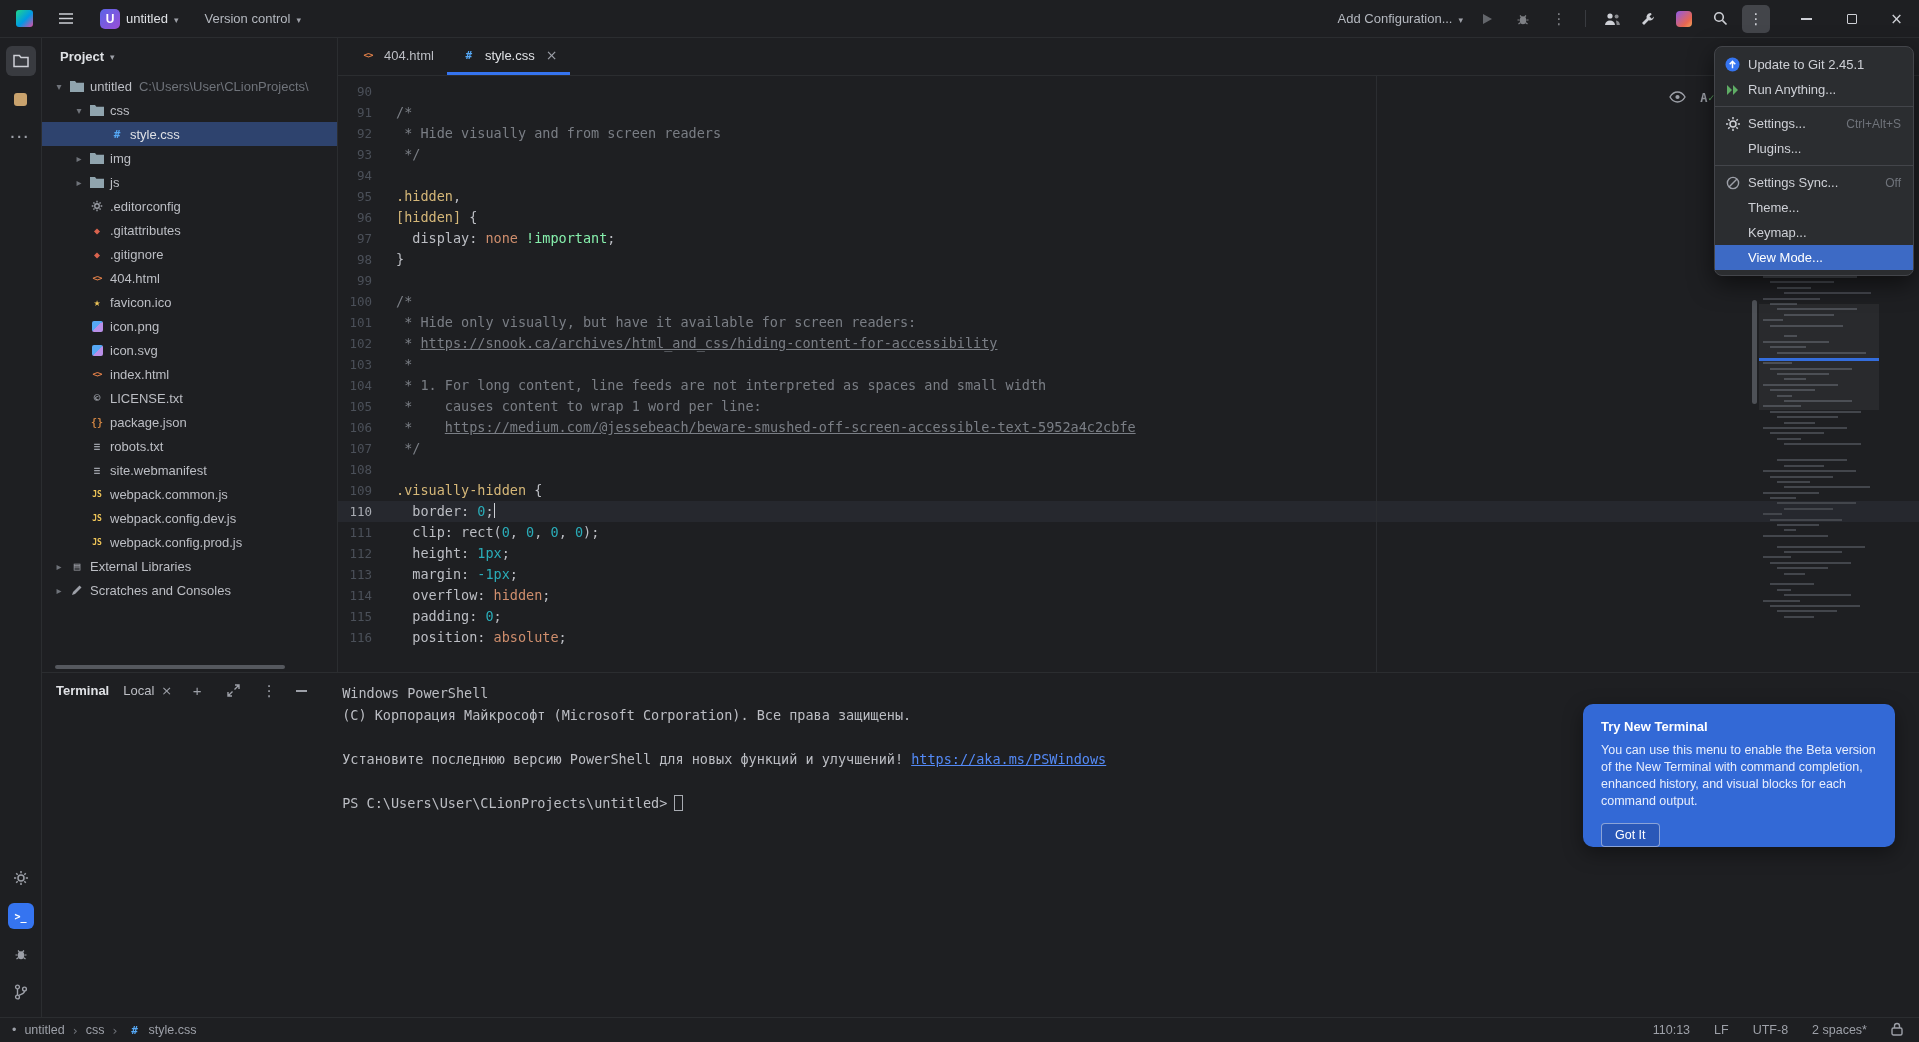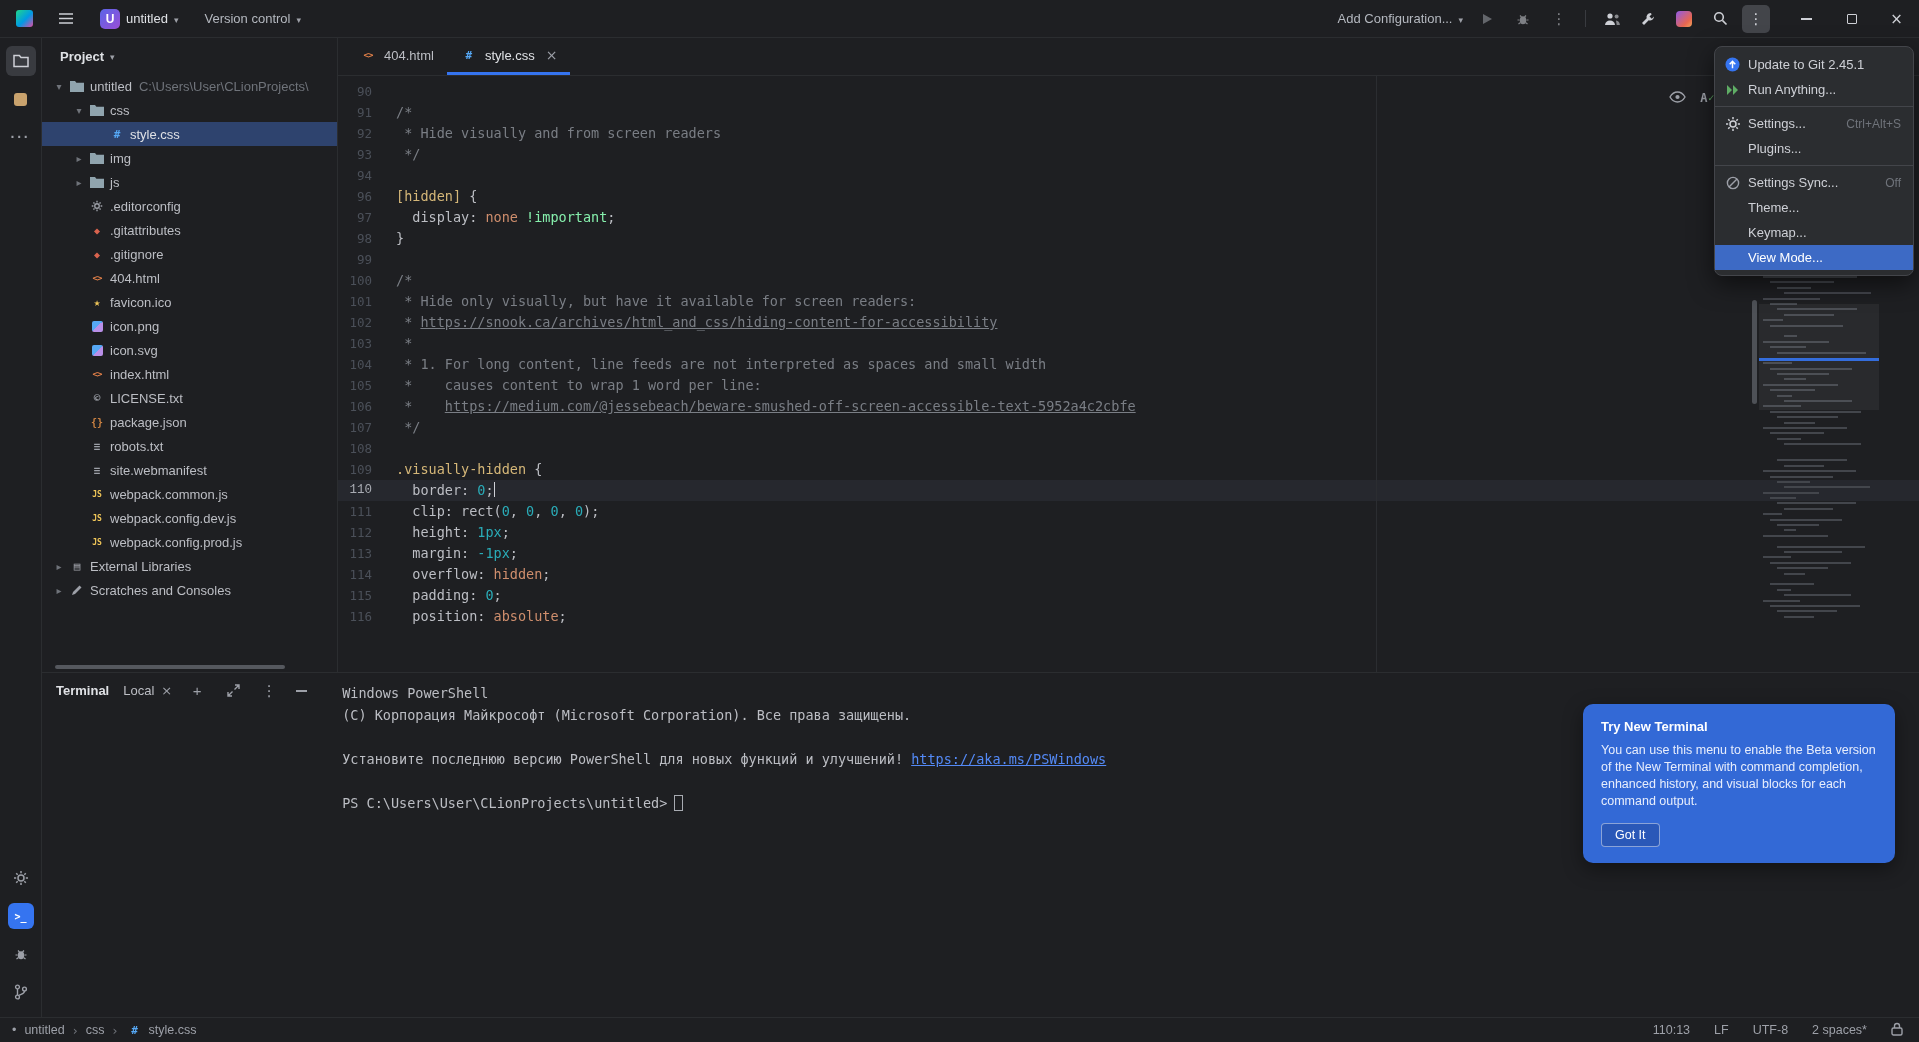--- a/index.html
+++ b/index.html
@@ -71,21 +71,21 @@
   
   .editor { flex:1; display:flex; flex-direction:column; min-width:0; }
   .tabs { height:38px; flex:none; border-bottom:1px solid #2b2d30; display:flex; align-items:stretch; padding-left:8px; }
   .tab { display:flex; align-items:center; gap:7px; padding:0 13px; color:#bcbec4; border-bottom:3px solid transparent; }
   .tab.active { color:#dfe1e5; border-bottom-color:#3574f0; }
   .tab .x { color:#9da0a8; margin-left:4px; font-size:14px; }
   .code { flex:1; position:relative; overflow:hidden; font:13.5px/21px "DejaVu Sans Mono",monospace; padding-top:5px; }
   .cl { display:flex; height:21px; }
   .cl.cur { background:#26282e; }
   .ln { width:58px; flex:none; text-align:right; padding-right:24px; color:#4b5059; font-size:12.5px; }
-  .cl.cur .ln { color:#a8abb2;font-family:Liberation Mono, monospace; }
+  .cl.cur .ln { color:#a8abb2; }
   .ct { white-space:pre; }
   .tk-d { color:#bcbec4; } .tk-c { color:#7a7e85; }
   .tk-cl { color:#7a7e85; text-decoration:underline; }
   .tk-s { color:#d5b778; } .tk-v { color:#cf8e6d; }
   .tk-i { color:#86efac; } .tk-n { color:#2aacb8; }
   .caret { display:inline-block; width:1.5px; height:15px; background:#ced0d6; vertical-align:-2px; }
   .wrap-guide { position:absolute; top:0; bottom:0; left:1038px; width:1px; background:#2b2d31; }
   .insp-widget { position:absolute; top:12px; right:204px; display:flex; align-items:center; gap:14px; color:#9da0a8; }
   .insp { font-size:12px; color:#9da0a8; font-weight:700; }
   .insp .chk { color:#5fad65; font-size:9px; vertical-align:top; }
@@ -118,21 +118,21 @@
 
   
   .app-menu { position:absolute; top:46px; right:5px; width:200px; background:#2b2d30; border:1px solid #43454a; border-radius:8px; padding:5px 0; box-shadow:0 8px 24px rgba(0,0,0,.55); z-index:70; }
   .m-item { height:25px; display:flex; align-items:center; gap:7px; padding:0 12px 0 9px; color:#ced0d6; }
   .m-item.hl { background:#3d6ac5; color:#fff; }
   .m-ic { width:17px; flex:none; display:flex; align-items:center; justify-content:center; }
   .m-sc { margin-left:auto; color:#6f737a; font-size:12px; }
   .m-sep { height:1px; background:#43454a; margin:4px 0; }
 
   
-  .balloon { position:absolute; top:704px; right:24px; width:312px; background:#3369d6; border-radius:10px; padding:15px 18px 16px; color:#fff; z-index:60; box-shadow:0 6px 20px rgba(0,0,0,.4); }
+  .balloon { position:absolute; top:704px; right:24px; width:312px; background:#3369d6; border-radius:10px; padding:15px 18px 0; color:#fff; z-index:60; box-shadow:0 6px 20px rgba(0,0,0,.4); }
   .b-title { font-weight:700; margin-bottom:8px; font-size:13px; }
   .b-body { font-size:12.5px; line-height:17px; color:#e8eefc; margin-bottom:13px; }
   .b-btn { background:#2a58b8; border:1px solid rgba(255,255,255,.45); border-radius:4px; color:#fff; font-size:12.5px; padding:4px 13px; font-family:inherit; }
 </style>
 </head>
 <body>
 
 <div class="app">
 
   <div class="titlebar">
@@ -482,20 +482,24 @@
                   <span class="ln">92</span>
                   <span class="ct"><span class="tk-c"> * Hide visually and from screen readers</span></span>
                 </div>
                 <div class="cl">
                   <span class="ln">93</span>
                   <span class="ct"><span class="tk-c"> */</span></span>
                 </div>
                 <div class="cl">
                   <span class="ln">94</span>
                   <span class="ct"></span>
+                </div>
+                <div class="cl">
+                  <span class="ln">95</span>
+                  <span class="ct"><span class="tk-s">.hidden</span><span class="tk-d">,</span></span>
                 </div>
                 <div class="cl">
                   <span class="ln">96</span>
                   <span class="ct"><span class="tk-s">[hidden]</span><span class="tk-d"> {</span></span>
                 </div>
                 <div class="cl">
                   <span class="ln">97</span>
                   <span class="ct"><span class="tk-d">  display: </span><span class="tk-v">none</span><span class="tk-d"> </span><span class="tk-i">!important</span><span class="tk-d">;</span></span>
                 </div>
                 <div class="cl">

